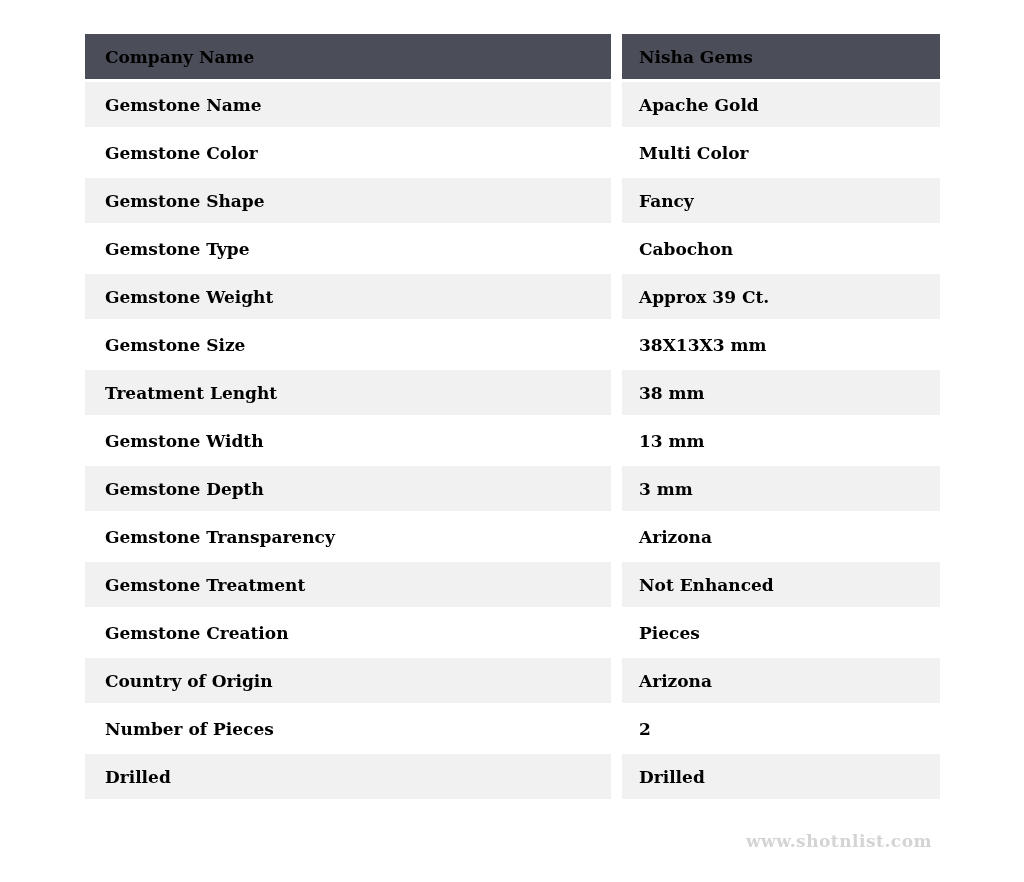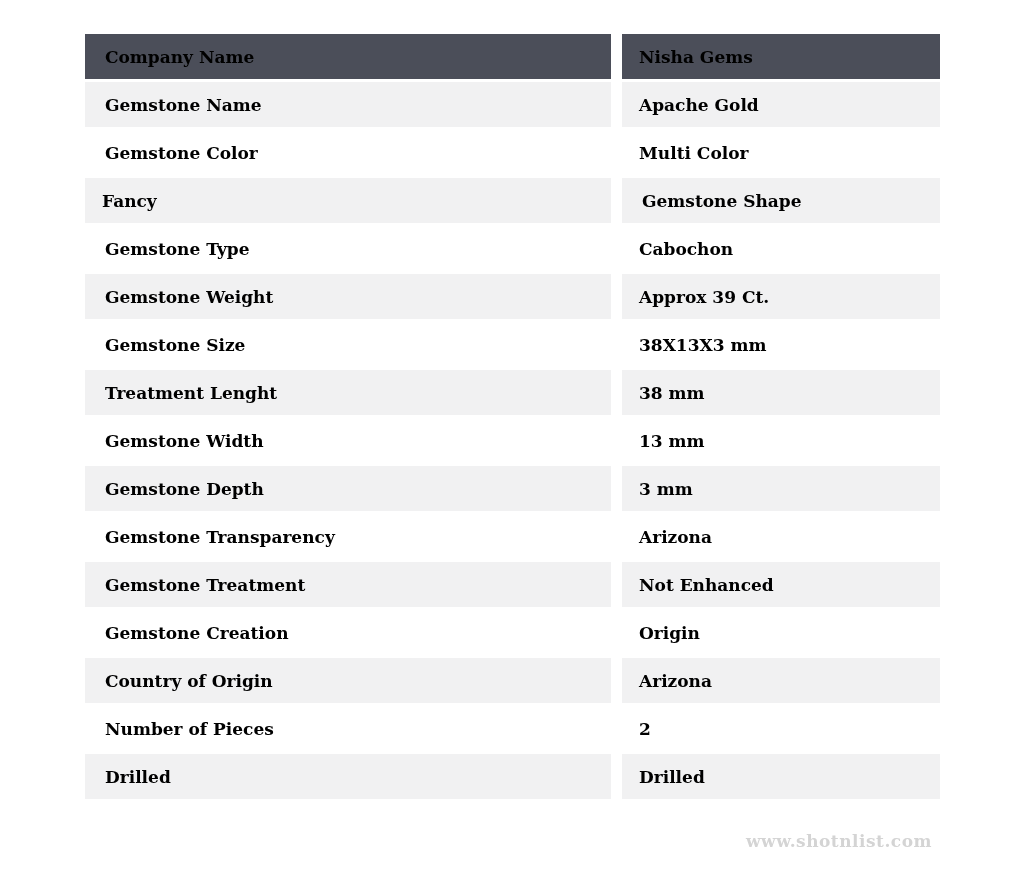--- a/index.html
+++ b/index.html
@@ -69,22 +69,22 @@
   <div class="spec-table">
     <div class="cell head label-cell">Company Name</div>
     <div class="cell head value-cell">Nisha Gems</div>
 
   <div class="cell label-cell alt">Gemstone Name</div>
   <div class="cell value-cell alt">Apache Gold</div>
 
   <div class="cell label-cell plain">Gemstone Color</div>
   <div class="cell value-cell plain">Multi Color</div>
 
+  <div class="cell label-cell alt">Gemstone Shape</div>
   <div class="cell value-cell alt">Fancy</div>
-  <div class="cell label-cell alt">Gemstone Shape</div>
 
   <div class="cell label-cell plain">Gemstone Type</div>
   <div class="cell value-cell plain">Cabochon</div>
 
   <div class="cell label-cell alt">Gemstone Weight</div>
   <div class="cell value-cell alt">Approx 39 Ct.</div>
 
   <div class="cell label-cell plain">Gemstone Size</div>
   <div class="cell value-cell plain">38X13X3 mm</div>
 
@@ -97,21 +97,21 @@
   <div class="cell label-cell alt">Gemstone Depth</div>
   <div class="cell value-cell alt">3 mm</div>
 
   <div class="cell label-cell plain">Gemstone Transparency</div>
   <div class="cell value-cell plain">Arizona</div>
 
   <div class="cell label-cell alt">Gemstone Treatment</div>
   <div class="cell value-cell alt">Not Enhanced</div>
 
   <div class="cell label-cell plain">Gemstone Creation</div>
-  <div class="cell value-cell plain">Origin</div>
+  <div class="cell value-cell plain">Pieces</div>
 
   <div class="cell label-cell alt">Country of Origin</div>
   <div class="cell value-cell alt">Arizona</div>
 
   <div class="cell label-cell plain">Number of Pieces</div>
   <div class="cell value-cell plain">2</div>
 
   <div class="cell label-cell alt">Drilled</div>
   <div class="cell value-cell alt">Drilled</div>
 </div>

